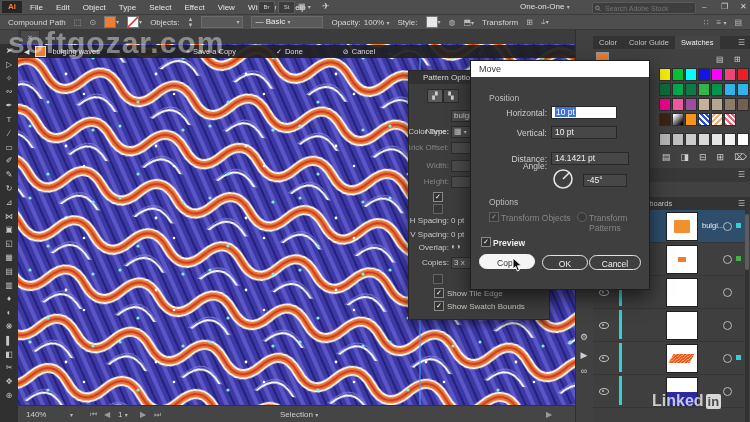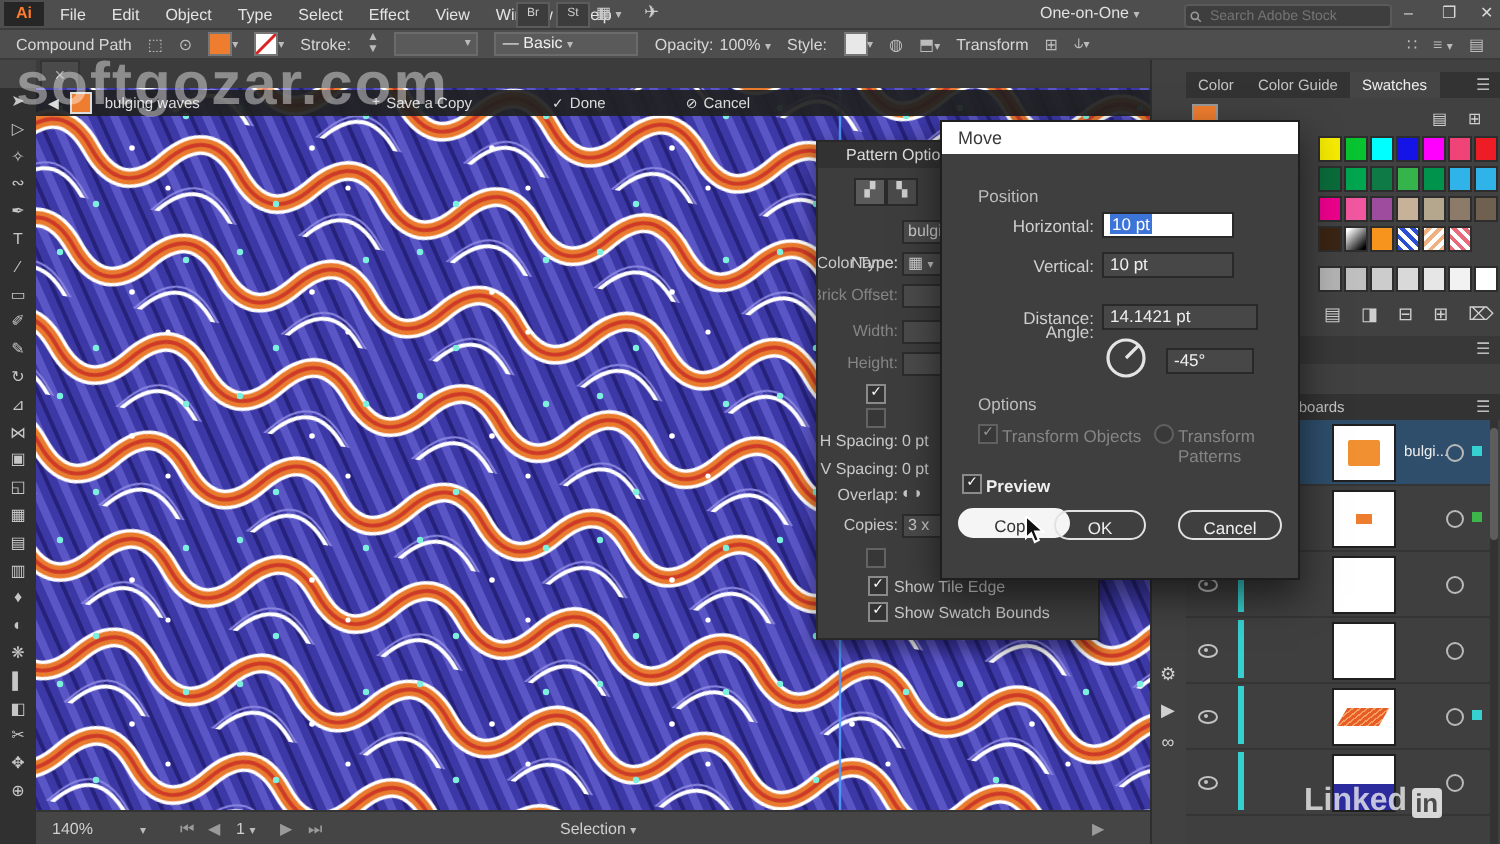--- a/index.html
+++ b/index.html
@@ -150,21 +150,21 @@
   </div>
 
   <div class="abs controlbar">
     <span class="cbi">Compound Path</span>
     <span class="cbi" style="color:#bbb;">⬚</span>
     <span class="cbi" style="color:#bbb;">⊙</span>
     <span class="cbi"><span class="chip" style="background:#ef7d2f;"></span><span class="chev">▾</span></span>
     <span class="cbi"><span class="chip" style="background:#fff;position:relative;overflow:hidden;"><svg width="10" height="10">
             <line x1="0" y1="10" x2="10" y2="0" stroke="#d22" stroke-width="1.5"></line>
           </svg></span><span class="chev">▾</span></span>
-    <span class="cbi">Stroke:</span>
+    <span class="cbi">Objects:</span>
     <span class="cbi" style="font-size:6px;color:#bbb;">▲<br>▼</span>
     <span class="cbi cbfield" style="width:34px;">
         <span class="chev" style="float:right;">▾</span>
       </span>
     <span class="cbi cbfield" style="width:64px;color:#eee;">— <span>Basic</span> <span class="chev">▾</span></span>
     <span class="cbi">Opacity:</span>
     <span class="cbi" style="margin-left:3px;"><span>100%</span> <span class="chev">▾</span></span>
     <span class="cbi">Style:</span>
     <span class="cbi"><span class="chip" style="background:#e8e8e8;"></span><span class="chev">▾</span></span>
     <span class="cbi" style="color:#bbb;">◍</span>
@@ -345,21 +345,21 @@
 
     <span class="cb on" style="position:absolute;left:18px;top:151px;opacity:.45;"></span>
     <span class="abs dim" style="left:30px;top:152px;">Transform Objects</span>
     <span class="radio" style="position:absolute;left:106px;top:151px;opacity:.45;"></span>
     <span class="abs dim" style="left:118px;top:152px;">Transform Patterns</span>
 
     <span class="cb on" style="position:absolute;left:10px;top:176px;"></span>
     <span class="abs" style="left:22px;top:177px;color:#eee;font-weight:bold;">Preview</span>
 
     <button class="pill primary" style="left:8px;top:193px;width:56px;">Copy</button>
-    <button class="pill" style="left:56px;top:194px;width:46px;">OK</button>
+    <button class="pill" style="left:71px;top:194px;width:46px;">OK</button>
     <button class="pill" style="left:118px;top:194px;width:52px;">Cancel</button>
   </div>
 
   <svg class="abs cursor" style="left:512px;top:258px;" width="12" height="14">
     <polygon points="1,0 1,11 3.6,8.6 5.4,13 7.4,12 5.6,7.8 9.6,7.8" fill="#111" stroke="#fff" stroke-width="1"></polygon>
   </svg>
 
   <div class="abs dock"></div>
 
   <div class="abs dockstrip-icon" style="top:330px;">⚙</div>

